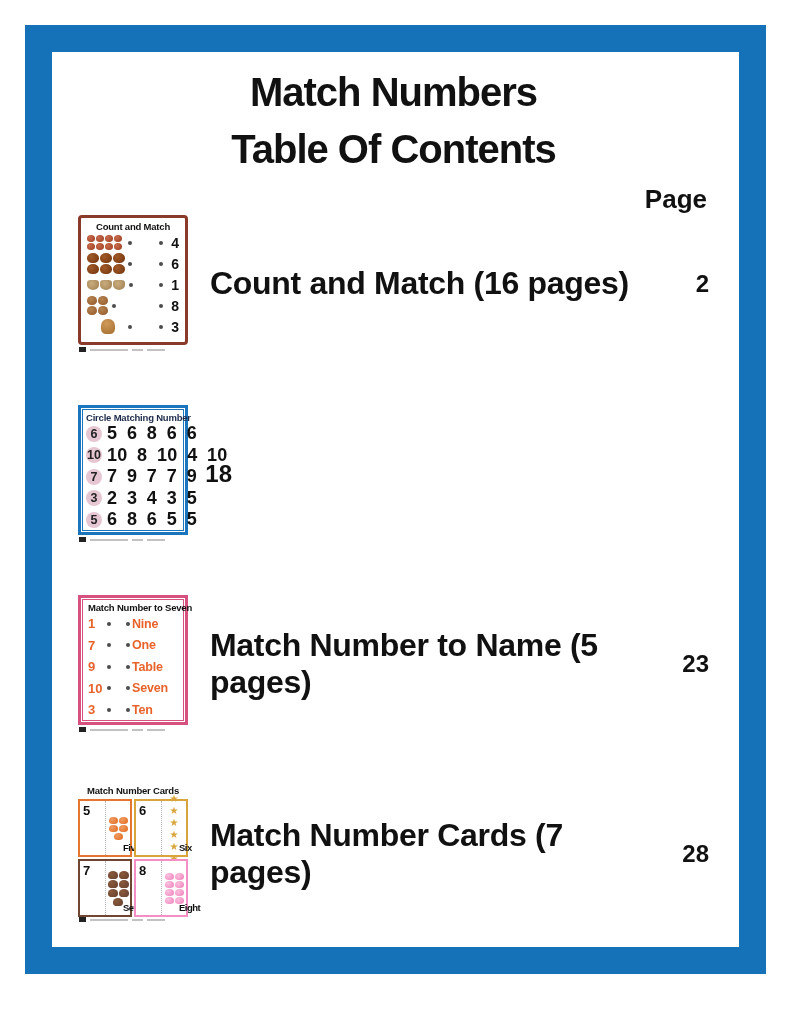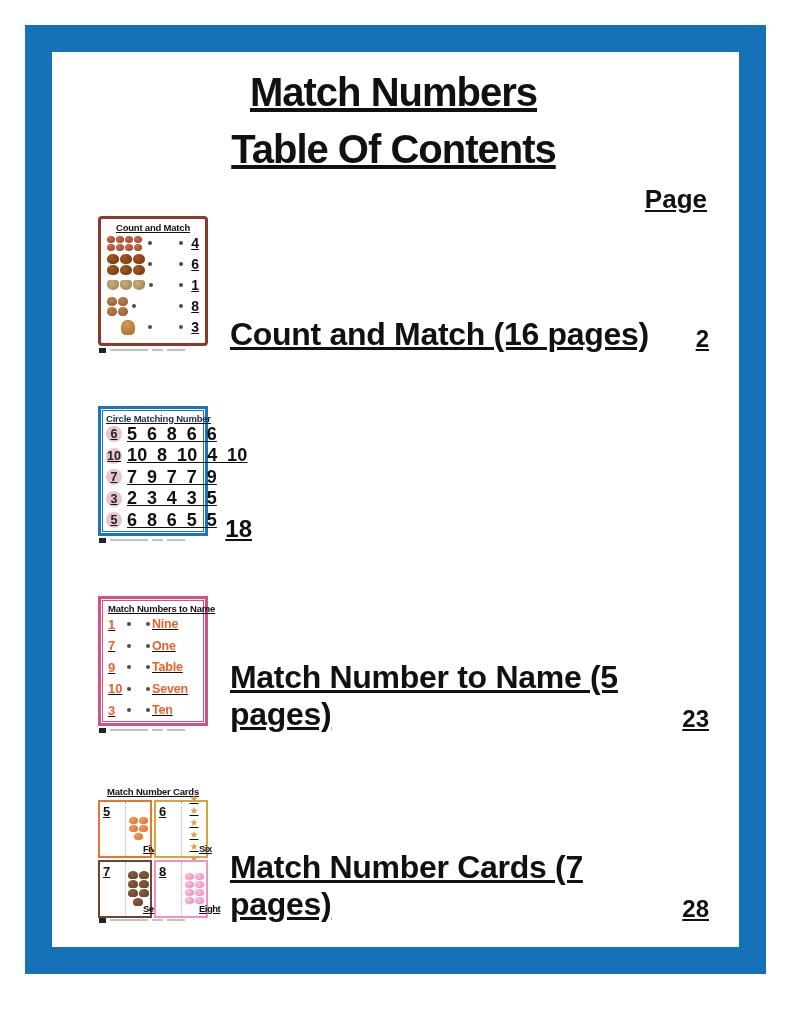--- a/index.html
+++ b/index.html
@@ -4,28 +4,28 @@
 <style>
   :root{
     --frame-blue:#1572b8;
     --text-black:#111111;
   }
   *{box-sizing:border-box;}
   html,body{margin:0;padding:0;background:#ffffff;}
   body{width:791px;height:1024px;font-family:"Liberation Sans",sans-serif;color:var(--text-black);}
   .sheet{position:relative;width:791px;height:1024px;background:#fff;overflow:hidden;}
   .frame{position:absolute;left:25px;top:25px;right:25px;bottom:50px;border:27px solid var(--frame-blue);background:#fff;}
-  .content{position:relative;height:100%;padding:8px 30px 0 26px;text-decoration:underline;}
+  .content{position:relative;height:100%;padding:8px 30px 0 26px;}
 
   
   .doc-title{text-align:center;font-weight:bold;font-size:40px;line-height:1.42;letter-spacing:-1px;margin-top:4px;}
   .page-col{ text-align:right;font-weight:bold;font-size:26px;margin-top:6px;padding-right:2px;}
 
   
-  .toc-row{display:flex;align-items:flex-end;height:138px;margin-bottom:52px;margin-left:20px;}
+  .toc-row{display:flex;align-items:center;height:138px;margin-bottom:52px;}
   .toc-row:first-of-type{margin-top:12px;}
   .entry-label{flex:1;padding-left:20px;font-weight:bold;font-size:32px;letter-spacing:-0.3px;}
   .entry-page{font-weight:bold;font-size:24px;min-width:42px;text-align:right;}
 
   
   .thumb-wrap{width:112px;flex:0 0 112px;display:flex;flex-direction:column;}
   .thumb{width:110px;height:130px;background:#fff;padding:3px 6px 2px 6px;}
   .thumb-title{font-weight:bold;text-align:center;font-size:9.5px;letter-spacing:-0.2px;white-space:nowrap;}
   .thumb-footer{display:flex;align-items:center;margin-top:2px;height:5px;padding-left:1px;}
   .f-sq{width:7px;height:5px;background:#222;}
@@ -204,21 +204,21 @@
               <span class="f-bar f-b2"></span>
               <span class="f-bar f-b3"></span>
           </div>
         </div>
         <div class="entry-page">18</div>
       </div>
 
       <div class="toc-row">
         <div class="thumb-wrap">
           <div class="thumb t3">
-            <div class="thumb-title">Match Numbers to Name</div>
+            <div class="thumb-title">Match Number to Seven</div>
             <div class="mn-row">
               <span class="mn-num">1</span>
               <span class="dot"></span>
                 <span class="spacer"></span>
               <span class="mn-right">
                   <span class="dot"></span>
                   <span class="mn-name">Nine</span>
                 </span>
             </div>
             <div class="mn-row">

